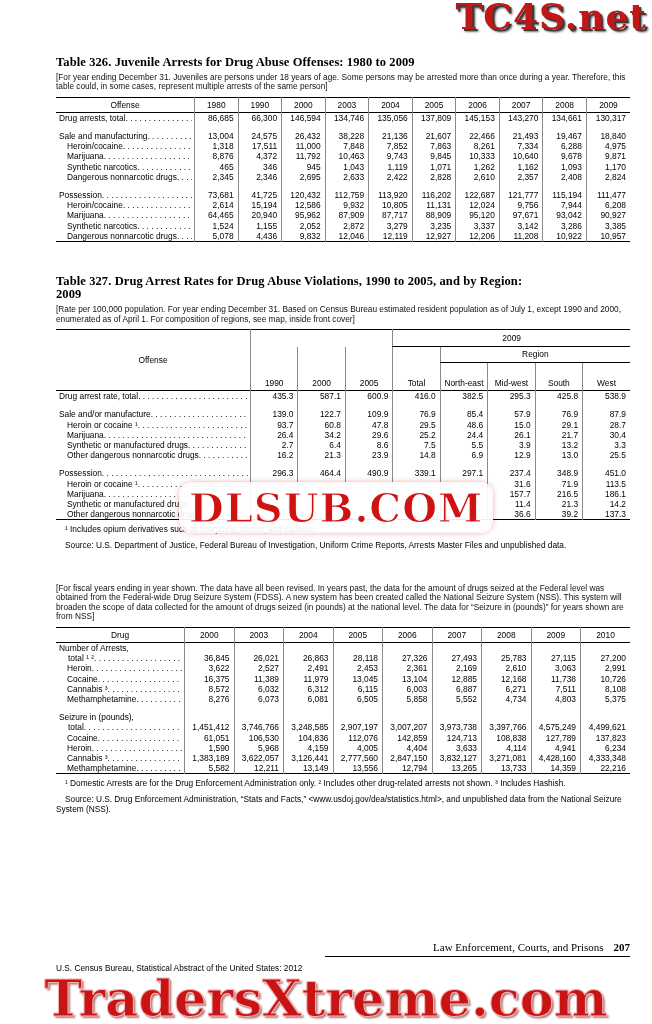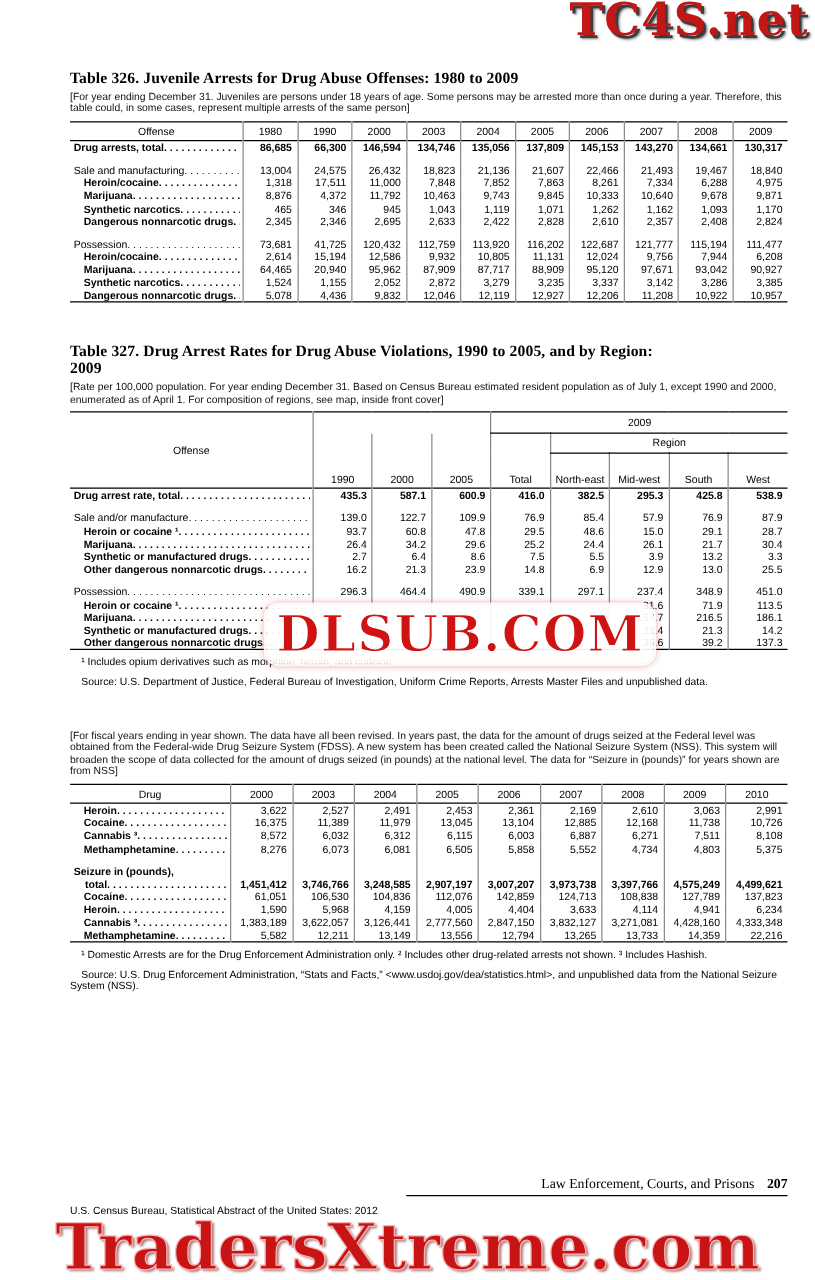--- a/index.html
+++ b/index.html
@@ -23,22 +23,22 @@
   .datatable thead th{vertical-align:middle;}
   .stub-h{width:134px;}
   .t327 .stub-h{width:190px;}
   .t328 .stub-h{width:124px;}
   .yr-h{border-left:1px solid #8a8a8a;}
   .datatable td{vertical-align:bottom;line-height:10.2px;padding:0;}
   td.num{text-align:right;padding-right:4px;border-left:1px solid #8a8a8a;}
   td.stub{padding-left:3px;padding-right:2px;}
   tr.spacer td{height:8px;}
   tbody tr:first-child td{border-top:1px solid #000;}
-  .bold{font-weight:bold;}
-  .ind1 .leader{padding-left:8px;font-weight:bold;}
+  .bold{font-weight:normal;}
+  .ind1 .leader{padding-left:8px;}
   .leader{display:flex;overflow:hidden;}
   .leader>span{white-space:nowrap;flex:0 0 auto;}
   .leader::after{content:" . . . . . . . . . . . . . . . . . . . . . . . . . . . . . . . . . . . . . . . . . . . . . . . . . . . . . . . . . . . .";
        flex:1 1 0;min-width:0;overflow:hidden;white-space:nowrap;}
   .l1{line-height:10.2px;}
   .l2{padding-left:9px;}
 
   
   .t327 thead th{padding:1px 2px 2px 2px;}
   .t327 .grp-h{border-left:1px solid #8a8a8a;border-bottom:1px solid #000;vertical-align:middle;height:13px;}
@@ -54,21 +54,21 @@
   .footer-right .pn{font-weight:bold;margin-left:10px;}
   .footer-imprint{position:absolute;top:963px;left:56px;font-size:8.3px;}
 
   
   .wm{position:absolute;font-family:"DejaVu Serif",serif;font-weight:bold;z-index:50;}
   .wm-top{top:-5px;right:5px;font-size:36px;color:#c21717;letter-spacing:1px;
         text-shadow:2px 2px 0 #3c3c3c,3px 3px 2px rgba(60,60,60,.7);}
   .wm-mid{top:484px;left:181px;font-size:40px;color:#cf1212;background:rgba(255,255,255,.92);
         padding:0 8px;border-radius:10px;letter-spacing:1px;-webkit-text-stroke:1px #fff;
         text-shadow:0 0 1px #fff,0 0 2px #fff;
-        box-shadow:0 0 0 2px rgba(255,255,255,.9),0 0 7px rgba(207,30,30,.65);margin-left:32px;}
+        box-shadow:0 0 0 2px rgba(255,255,255,.9),0 0 7px rgba(207,30,30,.65);}
   .wm-bottom{bottom:-4px;left:50%;transform:translateX(-50%);font-size:51px;color:#c81414;
         white-space:nowrap;-webkit-text-stroke:1px #f3b6b6;
         text-shadow:2px 2px 2px rgba(110,10,10,.55);}
 </style>
 </head>
 <body>
 
 <div class="page">
 
   <section>
@@ -123,21 +123,21 @@
           </tr>
           <tr>
             <td class="stub ind0">
               <div class="leader">
                 <span>Sale and manufacturing</span>
               </div>
             </td>
             <td class="num">13,004</td>
             <td class="num">24,575</td>
             <td class="num">26,432</td>
-            <td class="num">18,823</td>
+            <td class="num">38,228</td>
             <td class="num">21,136</td>
             <td class="num">21,607</td>
             <td class="num">22,466</td>
             <td class="num">21,493</td>
             <td class="num">19,467</td>
             <td class="num">18,840</td>
           </tr>
           <tr>
             <td class="stub ind1">
               <div class="leader">
@@ -538,20 +538,37 @@
             <th class="yr-h">2005</th>
             <th class="yr-h">2006</th>
             <th class="yr-h">2007</th>
             <th class="yr-h">2008</th>
             <th class="yr-h">2009</th>
             <th class="yr-h">2010</th>
           </tr>
       </thead>
       <tbody id="t328-body">
           <tr>
+            <td class="stub bold ind0">
+              <div class="l1">Number of Arrests,</div>
+              <div class="leader l2">
+                <span>total ¹ ²</span>
+              </div>
+            </td>
+            <td class="num bold">36,845</td>
+            <td class="num bold">26,021</td>
+            <td class="num bold">26,863</td>
+            <td class="num bold">28,118</td>
+            <td class="num bold">27,326</td>
+            <td class="num bold">27,493</td>
+            <td class="num bold">25,783</td>
+            <td class="num bold">27,115</td>
+            <td class="num bold">27,200</td>
+          </tr>
+          <tr>
             <td class="stub ind1">
               <div class="leader">
                 <span>Heroin</span>
               </div>
             </td>
             <td class="num">3,622</td>
             <td class="num">2,527</td>
             <td class="num">2,491</td>
             <td class="num">2,453</td>
             <td class="num">2,361</td>

